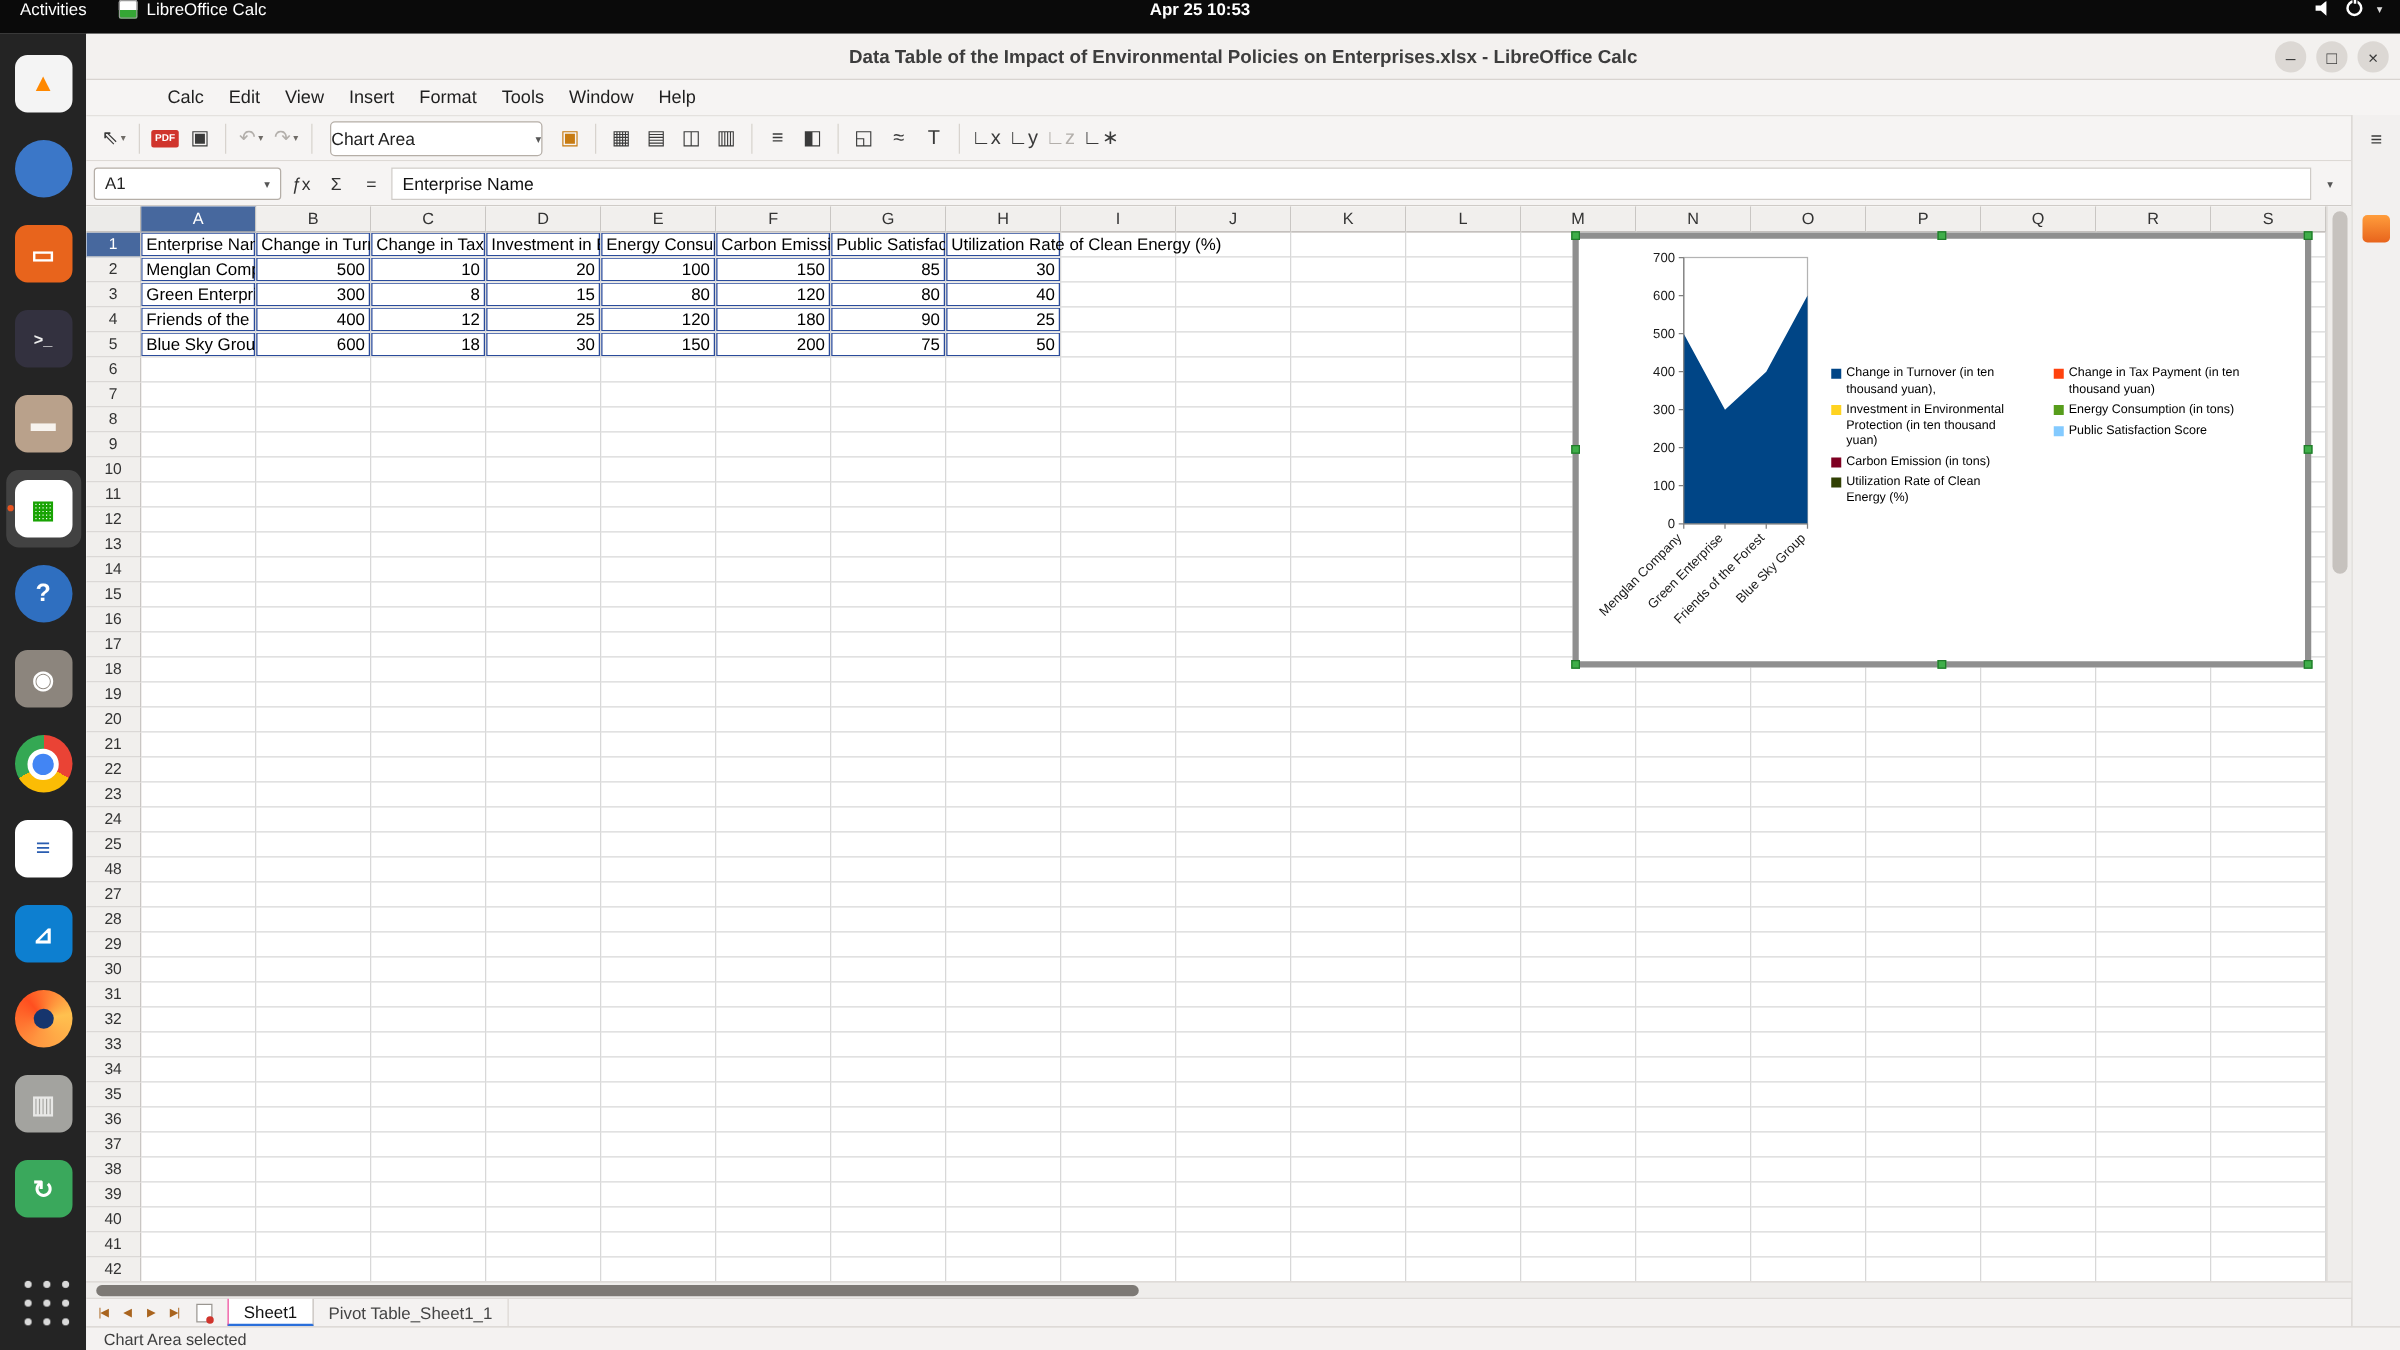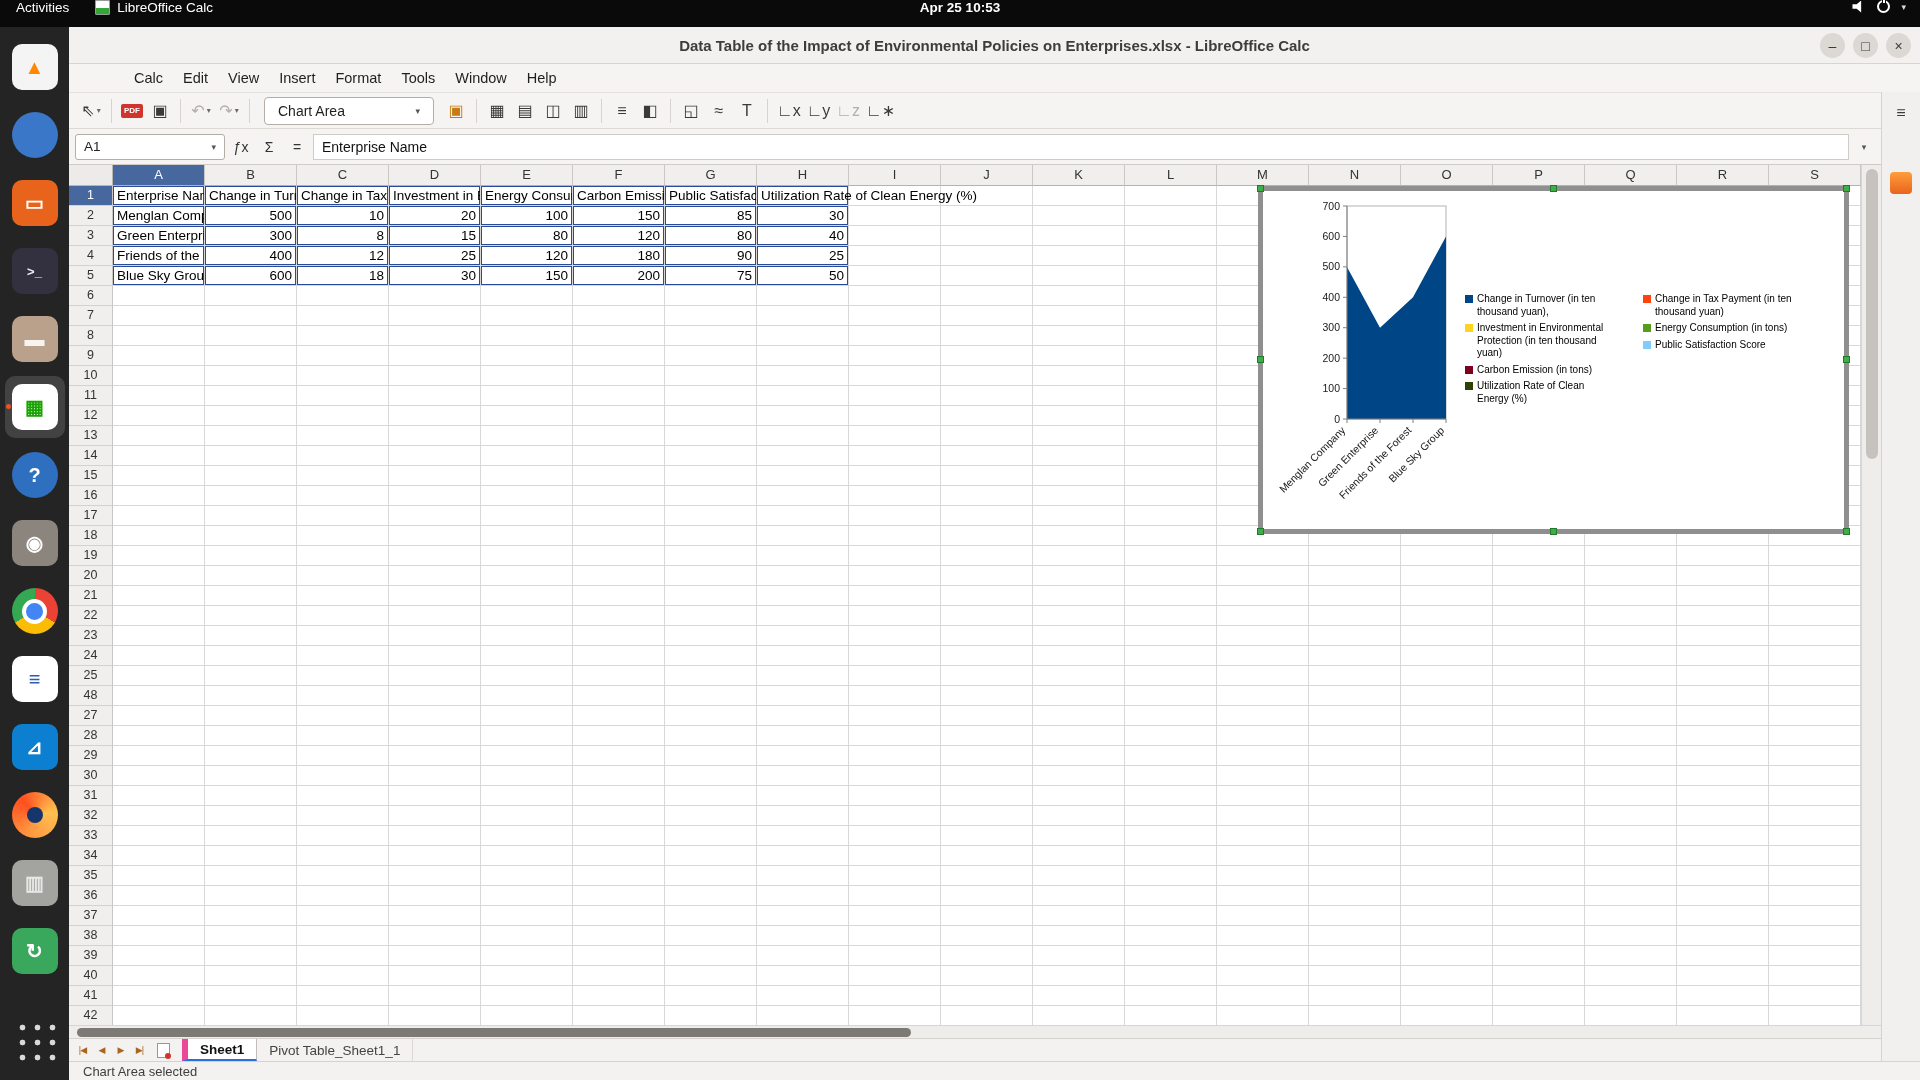--- a/index.html
+++ b/index.html
@@ -42,21 +42,21 @@
   #left-col{display:flex;flex-direction:column;width:1812px;flex:none;min-width:0}
   
   #toolbar{height:37px;background:#f6f4f3;border-top:1px solid #e4e1de;border-bottom:1px solid #ddd9d5;display:flex;align-items:center;padding-left:8px}
   .tb-btn{height:30px;min-width:28px;padding:0 3px;border-radius:4px;display:flex;align-items:center;justify-content:center;color:#3a3a3a;font-size:16px}
   .tb-btn.disabled{color:#b3afab}
   .tb-glyph{line-height:1}
   .tb-btn.pdf .tb-glyph{font-size:8px;font-weight:bold;color:#fff;background:#d0342c;padding:3px 3px;border-radius:2px}
   .tb-btn.accent .tb-glyph{color:#c77b12}
   .tb-caret{font-size:8px;margin-left:2px;color:#6f6b67}
   .tb-sep{width:1px;height:24px;background:#d8d3ce;margin:0 6px;flex:none}
-  .tb-combo{display:flex;align-items:center;width:170px;height:28px;background:#fff;border:1px solid #b5aea7;border-radius:4px;padding:0 13px;margin:0 8px;font-size:14px;color:#1f1f1f}
+  .tb-combo{display:flex;align-items:center;width:170px;height:28px;background:#fff;border:1px solid #b5aea7;border-radius:4px;padding:0 0;margin:0 8px;font-size:14px;color:#1f1f1f}
   .combo-text{flex:1}
   .combo-caret{font-size:9px;color:#555}
   
   #formulabar{height:36px;background:#f6f4f3;border-bottom:1px solid #cfcbc7;display:flex;align-items:center;padding:0 6px;gap:4px}
   .namebox{width:150px;height:26px;background:#fff;border:1px solid #b5aea7;border-radius:3px;display:flex;align-items:center;padding:0 8px;font-size:13.5px}
   .namebox span:first-child{flex:1}
   .nb-caret{font-size:9px;color:#555}
   .fb-btn{width:24px;height:26px;display:flex;align-items:center;justify-content:center;font-size:14px;color:#333;}
   .fb-input{flex:1;height:26px;background:#fff;border:1px solid #cfcbc7;display:flex;align-items:center;padding:0 8px;font-size:14px;color:#111}
   .fb-expand{width:22px;text-align:center;font-size:9px;color:#555}
@@ -93,21 +93,21 @@
   .tl{left:-6px;top:-6px}.tm{left:50%;margin-left:-4px;top:-6px}.tr{right:-6px;top:-6px}
   .ml{left:-6px;top:50%;margin-top:-4px}.mr{right:-6px;top:50%;margin-top:-4px}
   .bl{left:-6px;bottom:-6px}.bm{left:50%;margin-left:-4px;bottom:-6px}.br{right:-6px;bottom:-6px}
   
   #tabsbar{height:23px;background:#f4f2f1;border-top:1px solid #d6d2ce;display:flex;align-items:center;padding-left:4px;gap:2px;flex:none}
   .tab-nav-btn{width:19px;height:19px;display:flex;align-items:center;justify-content:center;font-size:9px;color:#a9641e;letter-spacing:-1px}
   .add-sheet{width:13px;height:15px;background:#fff;border:1px solid #9a9691;margin:0 6px;position:relative}
   .add-sheet::after{content:'';position:absolute;right:-2px;bottom:-2px;width:6px;height:6px;border-radius:50%;background:#d0342c}
   #tabs{display:flex;height:100%;align-items:stretch;margin-left:4px}
   .sheet-tab{display:flex;align-items:center;padding:0 12px;font-size:13.5px;color:#444;border-right:1px solid #dcd8d4}
-  .sheet-tab.active{background:#fff;font-weight:bold;color:#111;border-bottom:2px solid #2a6fdb;border-left:6px solid #ec4899;border-right:1px solid #c2bdb8}
+  .sheet-tab.active{background:#fff;font-weight:normal;color:#111;border-bottom:2px solid #2a6fdb;border-left:1px solid #ec4899;border-right:1px solid #c2bdb8}
   
   #sidebar-strip{width:39px;flex:none;background:#f2f0ef;border-left:1px solid #d6d2ce;display:flex;flex-direction:column;align-items:center;padding-top:8px}
   .sb-menu{width:26px;height:26px;display:flex;align-items:center;justify-content:center;font-size:16px;color:#3a3a3a}
   .sb-orange{width:22px;height:22px;border-radius:4px;margin-top:46px;background:linear-gradient(180deg,#ff9d3c,#e8641c)}
   
   #statusbar{height:19px;background:#f4f2f1;border-top:1px solid #d6d2ce;display:flex;align-items:center;padding-left:14px;font-size:13px;color:#3e3e3e}
 </style>
 </head>
 <body>
 

